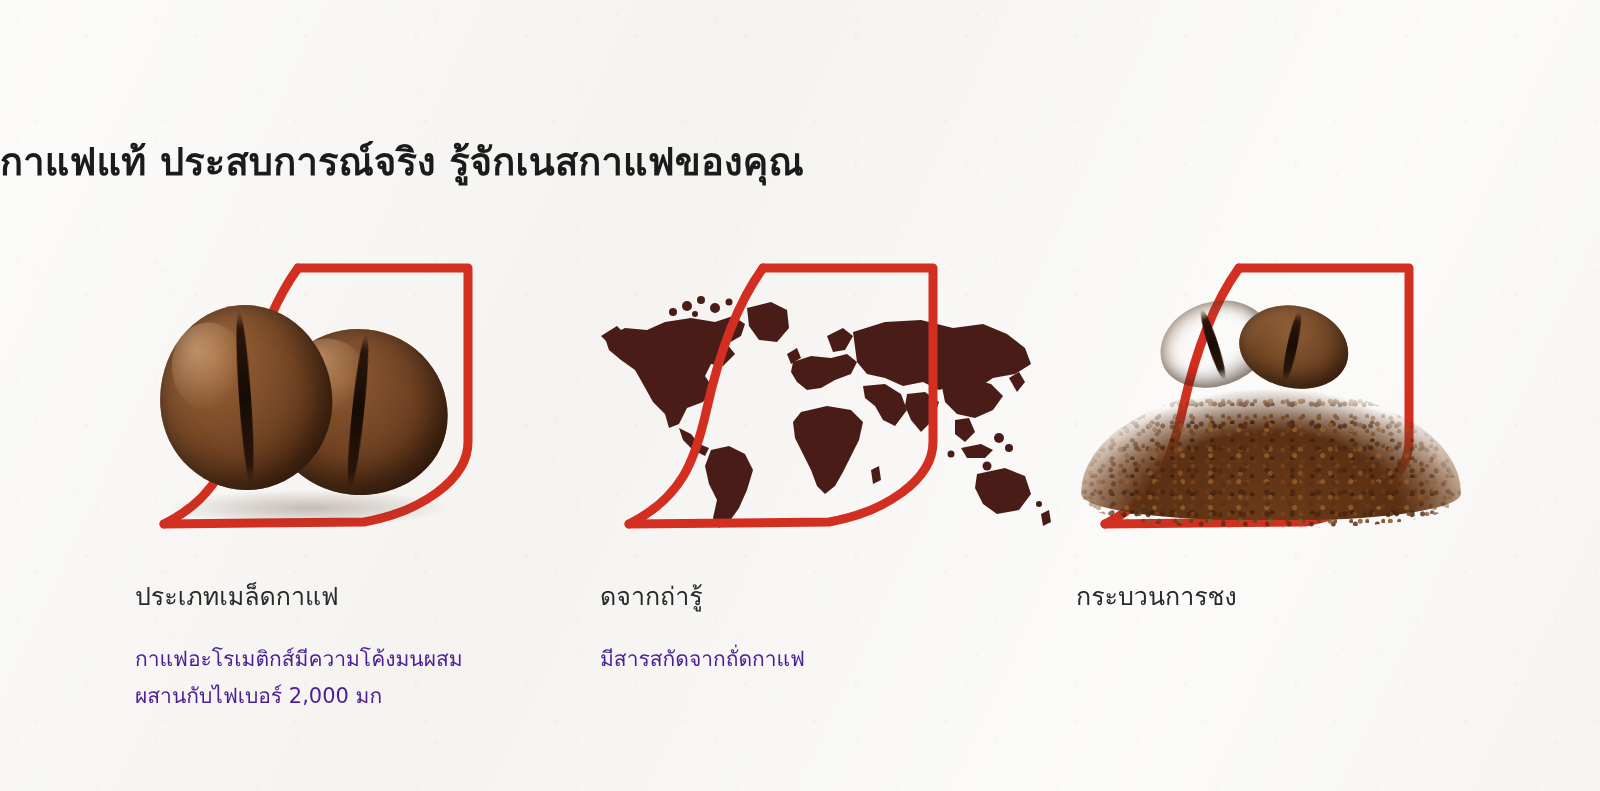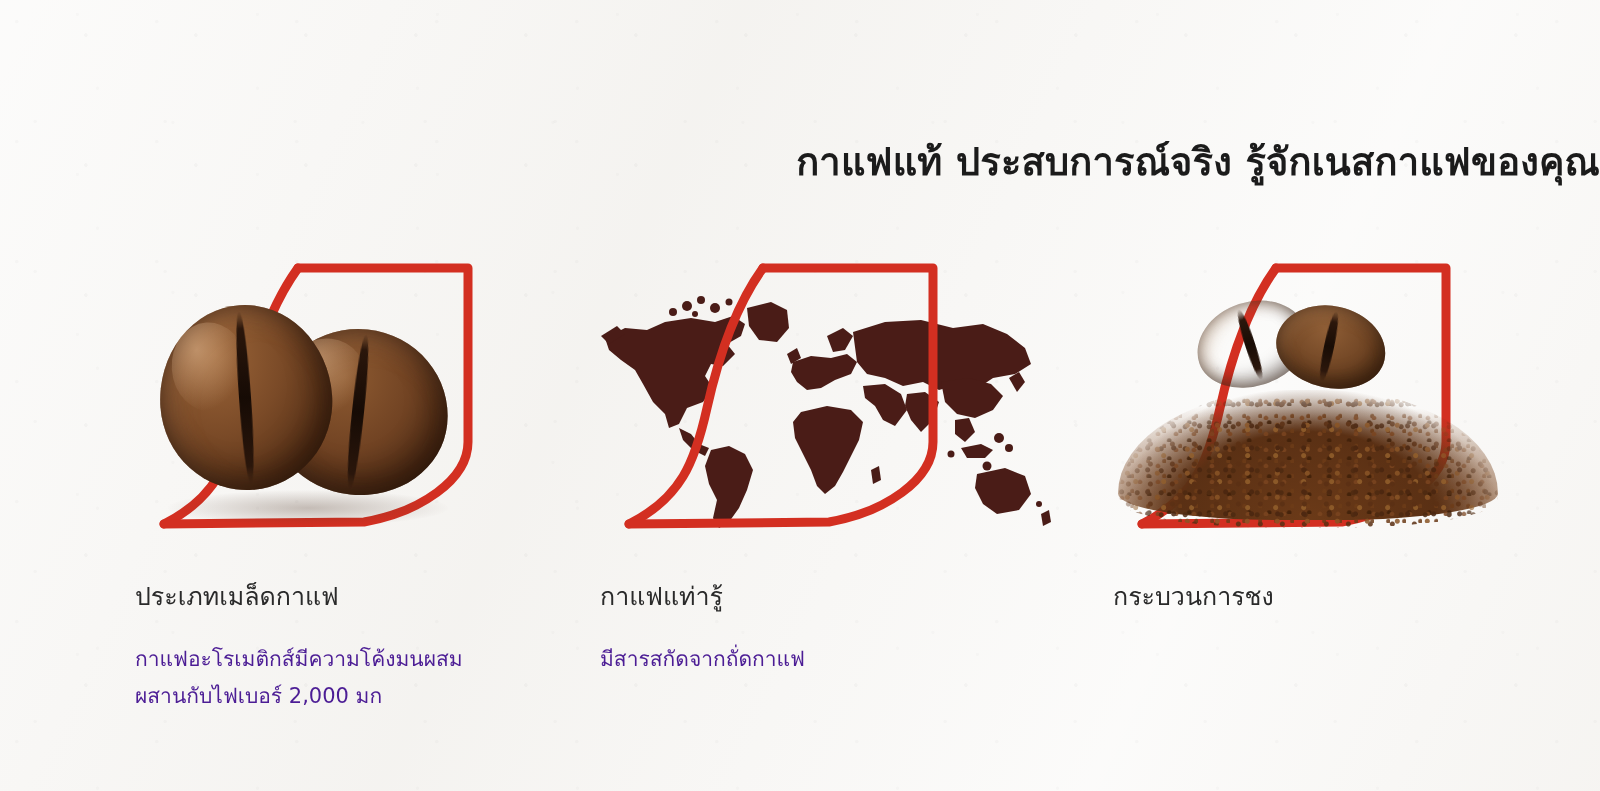--- a/index.html
+++ b/index.html
@@ -41,21 +41,21 @@
     height: 791px;
     z-index: 1;
   }
 
   
   .title {
     position: absolute;
     top: 139px;
     left: 0;
     width: 1600px;
-    text-align: right;
+    text-align: left;
     font-size: 38px;
     font-weight: bold;
     color: #1b1b1b;
     letter-spacing: 0.2px;
     line-height: 1.25;
     white-space: nowrap;
   }
 
   
   .columns {
@@ -67,21 +67,21 @@
   }
 
   .column {
     position: absolute;
     top: 0;
     width: 470px;
     height: 520px;
   }
   .column.col-1 { left: 130px; }
   .column.col-2 { left: 595px; }
-  .column.col-3 { left: 1108px; }
+  .column.col-3 { left: 1071px; }
 
   
   .visual {
     position: relative;
     width: 470px;
     height: 310px;
   }
 
   .leaf-svg {
     position: absolute;
@@ -335,21 +335,21 @@
             </g>
           </svg>
         </div>
 
         <svg class="leaf-svg" viewBox="0 0 340 290">
           <path d="M 148 22 C 122 58, 104 108, 92 162 C 80 216, 66 252, 14 278" fill="none" stroke="#d32f21" stroke-width="9" stroke-linecap="round" stroke-linejoin="round"></path>
           <path d="M 148 22 L 318 22 L 318 196 C 318 234, 270 266, 214 276 L 14 278" fill="none" stroke="#d32f21" stroke-width="9" stroke-linecap="round" stroke-linejoin="round"></path>
         </svg>
       </div>
 
-      <div class="col-heading">กาแฟแท่ารู้</div>
+      <div class="col-heading">ดจากถ่ารู้</div>
 
       <div class="col-body">
         <span class="line">มีสารสกัดจากถั่ดกาแฟ</span>
       </div>
     </div>
 
     <div class="column col-3">
 
       <div class="visual">
 

